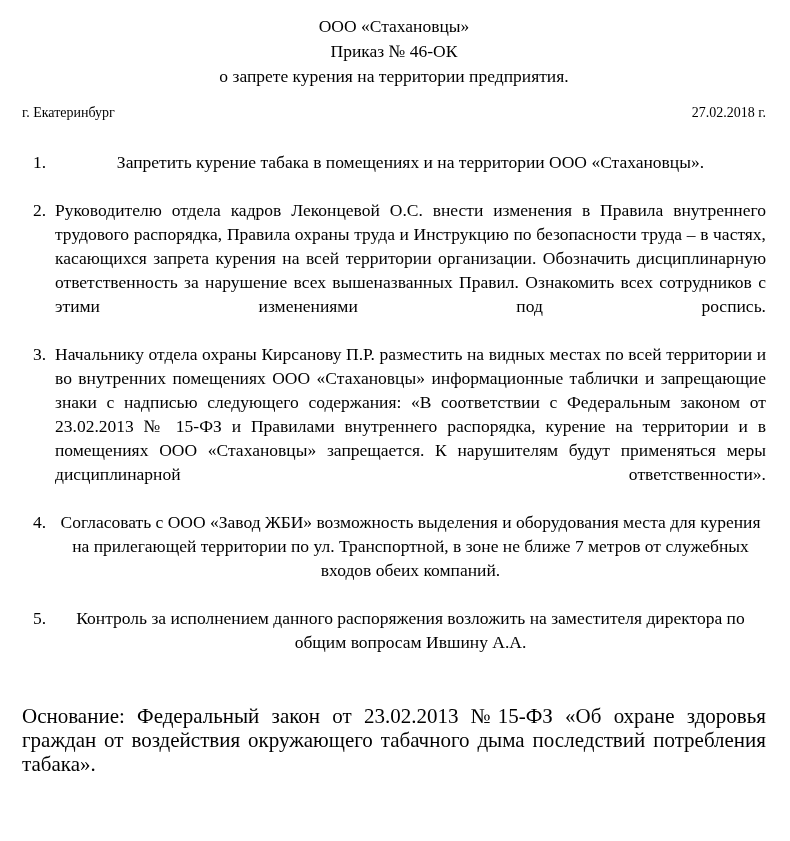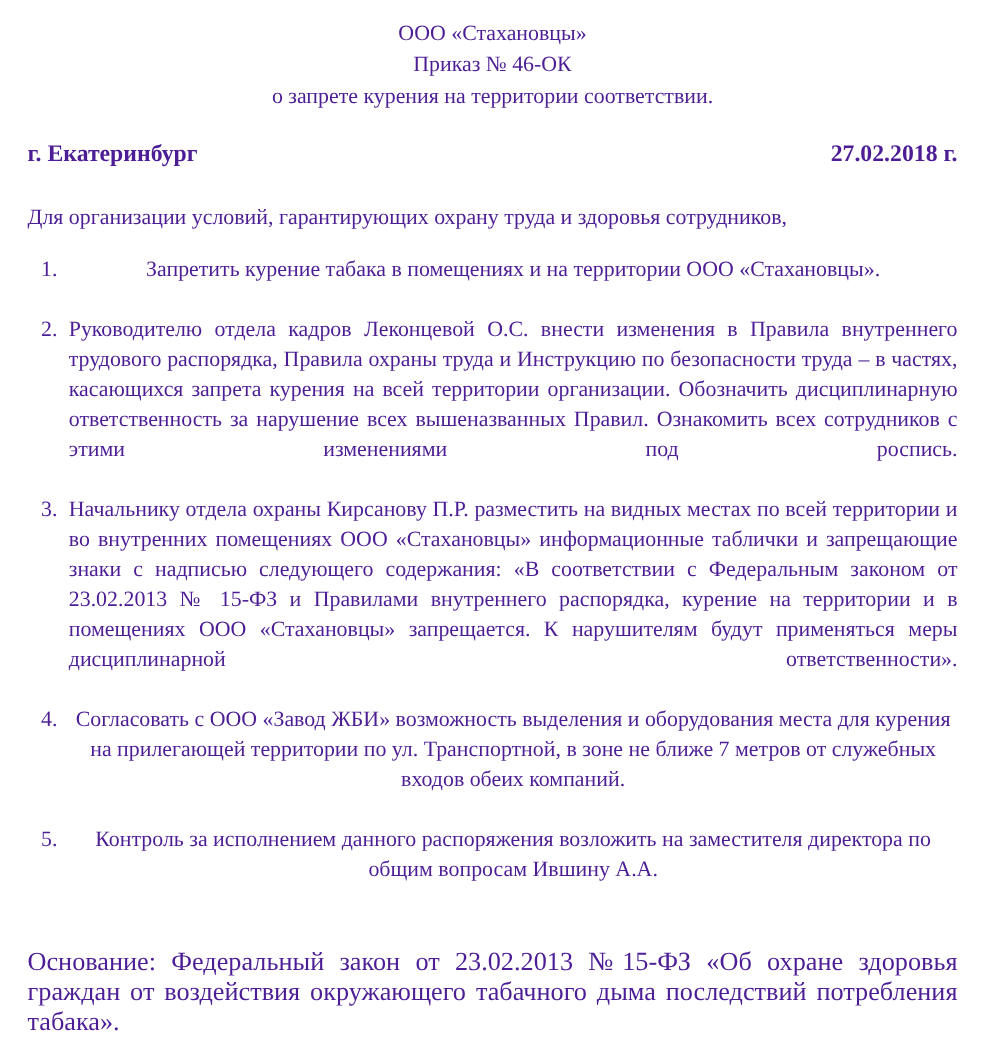--- a/index.html
+++ b/index.html
@@ -7,21 +7,21 @@
     margin: 0;
     padding: 0;
     background: #ffffff;
   }
   .page {
     position: relative;
     width: 790px;
     height: 841px;
     background: #ffffff;
     font-family: "Liberation Serif", "DejaVu Serif", serif;
-    color: #4c1d95;
+    color: #000000;
     overflow: hidden;
     box-sizing: border-box;
     padding: 0;
   }
   .inner {
     position: absolute;
     left: 22px;
     top: 0;
     width: 744px;
   }
@@ -35,24 +35,23 @@
     font-size: 17.5px;
     line-height: 25px;
     white-space: nowrap;
   }
 
   
   .placedate {
     display: flex;
     justify-content: space-between;
     align-items: baseline;
-    margin-top: 24px;
-    font-size: 19px;
+    margin-top: 13px;
+    font-size: 14px;
     line-height: 22px;
-    font-weight: bold;
   }
 
   
   .intro {
     margin-top: 26px;
     font-size: 17.5px;
     line-height: 24px;
   }
   .intro div { white-space: nowrap; }
 
@@ -105,30 +104,29 @@
 </style>
 </head>
 <body>
 
 <div class="page">
   <div class="inner">
 
     <div class="header">
       <div class="hline">ООО «Стахановцы»</div>
       <div class="hline">Приказ № 46-ОК</div>
-      <div class="hline">о запрете курения на территории соответствии.</div>
+      <div class="hline">о запрете курения на территории предприятия.</div>
     </div>
 
     <div class="placedate">
       <span>г. Екатеринбург</span>
       <span>27.02.2018 г.</span>
     </div>
 
     <div class="intro">
-      <div>Для организации условий, гарантирующих охрану труда и здоровья сотрудников,</div>
     </div>
 
     <ol class="items">
       <li class="nojustify">
         <span class="num">1.</span>
         <span class="txt">Запретить курение табака в помещениях и на территории ООО «Стахановцы».</span>
       </li>
       <li>
         <span class="num">2.</span>
         <span class="txt">Руководителю отдела кадров Леконцевой О.С. внести изменения в Правила внутреннего трудового распорядка, Правила охраны труда и Инструкцию по безопасности труда – в частях, касающихся запрета курения на всей территории организации. Обозначить дисциплинарную ответственность за нарушение всех вышеназванных Правил. Ознакомить всех сотрудников с этими изменениями под роспись.</span>

